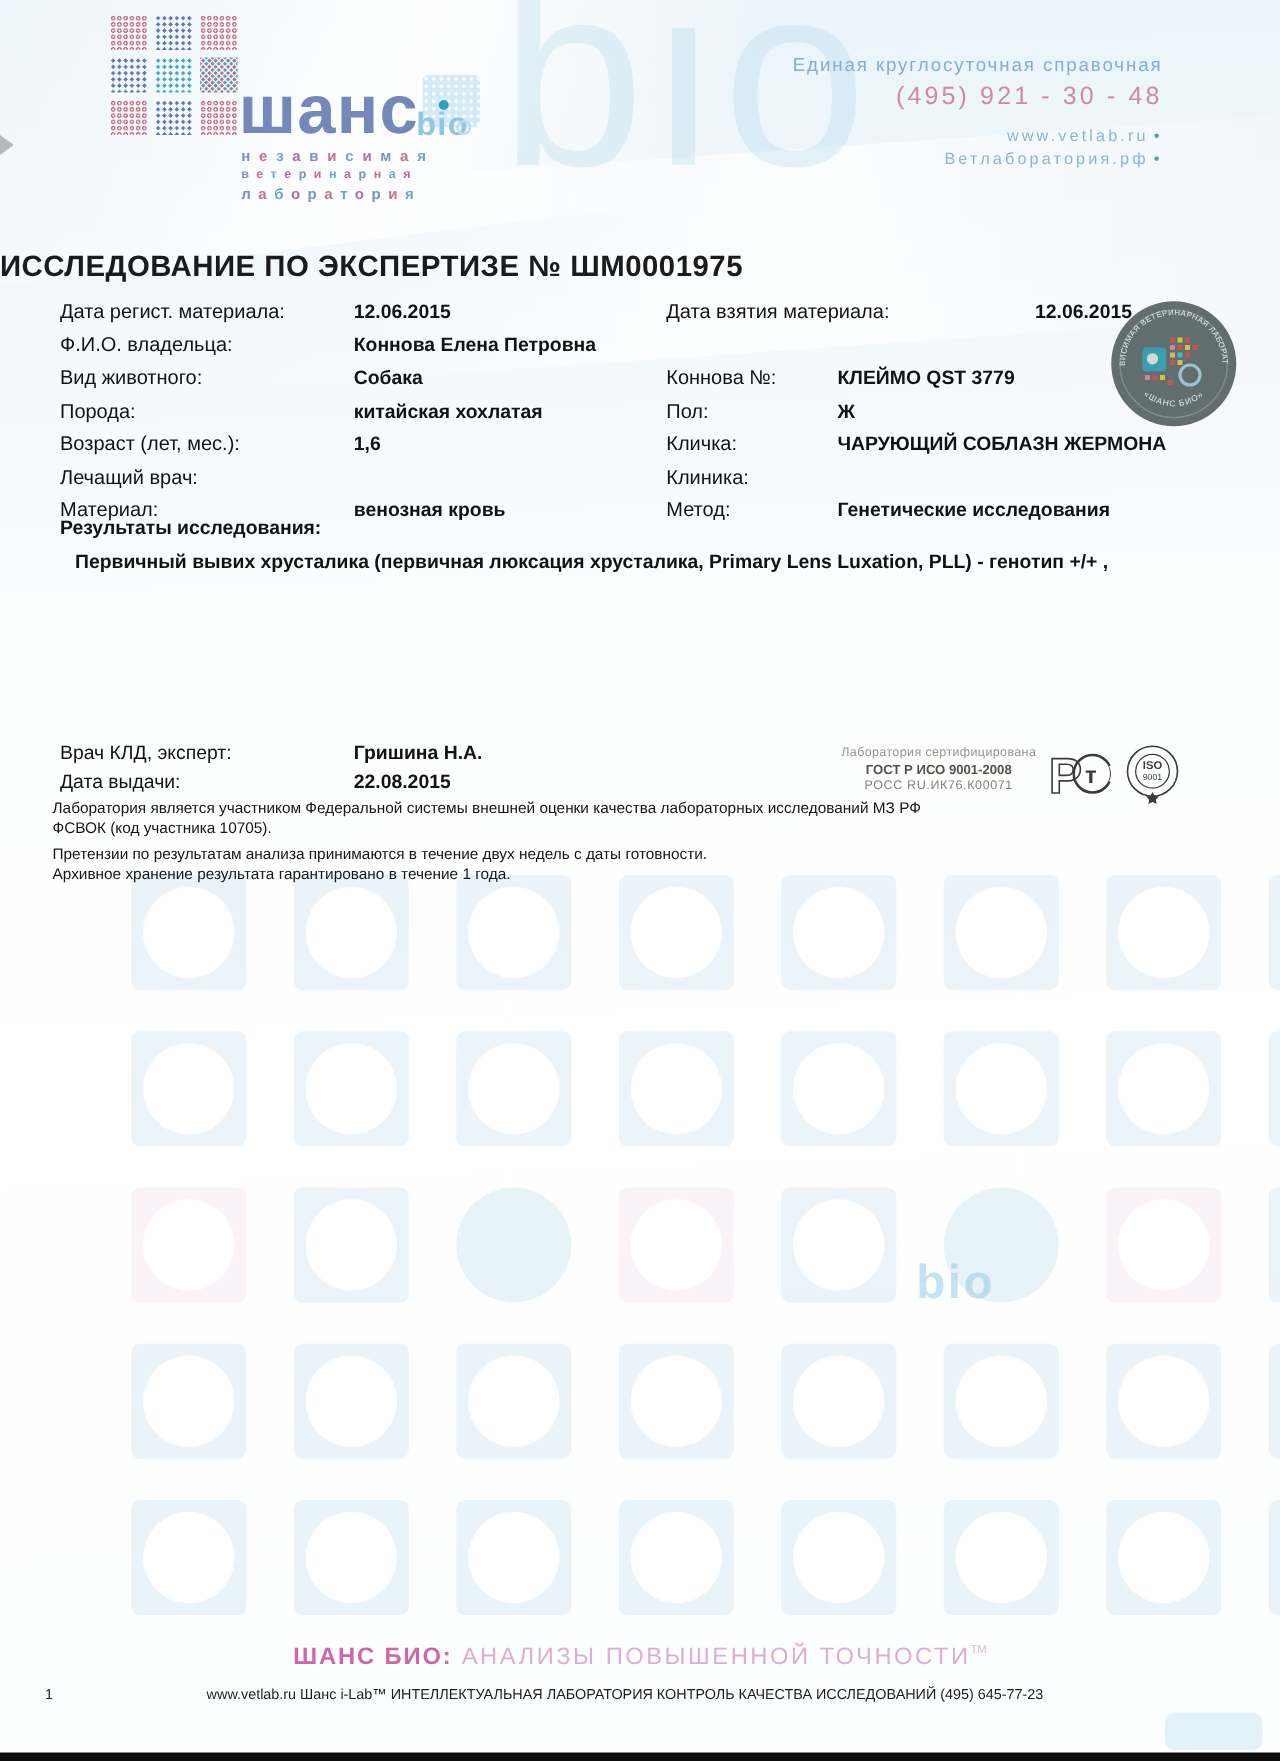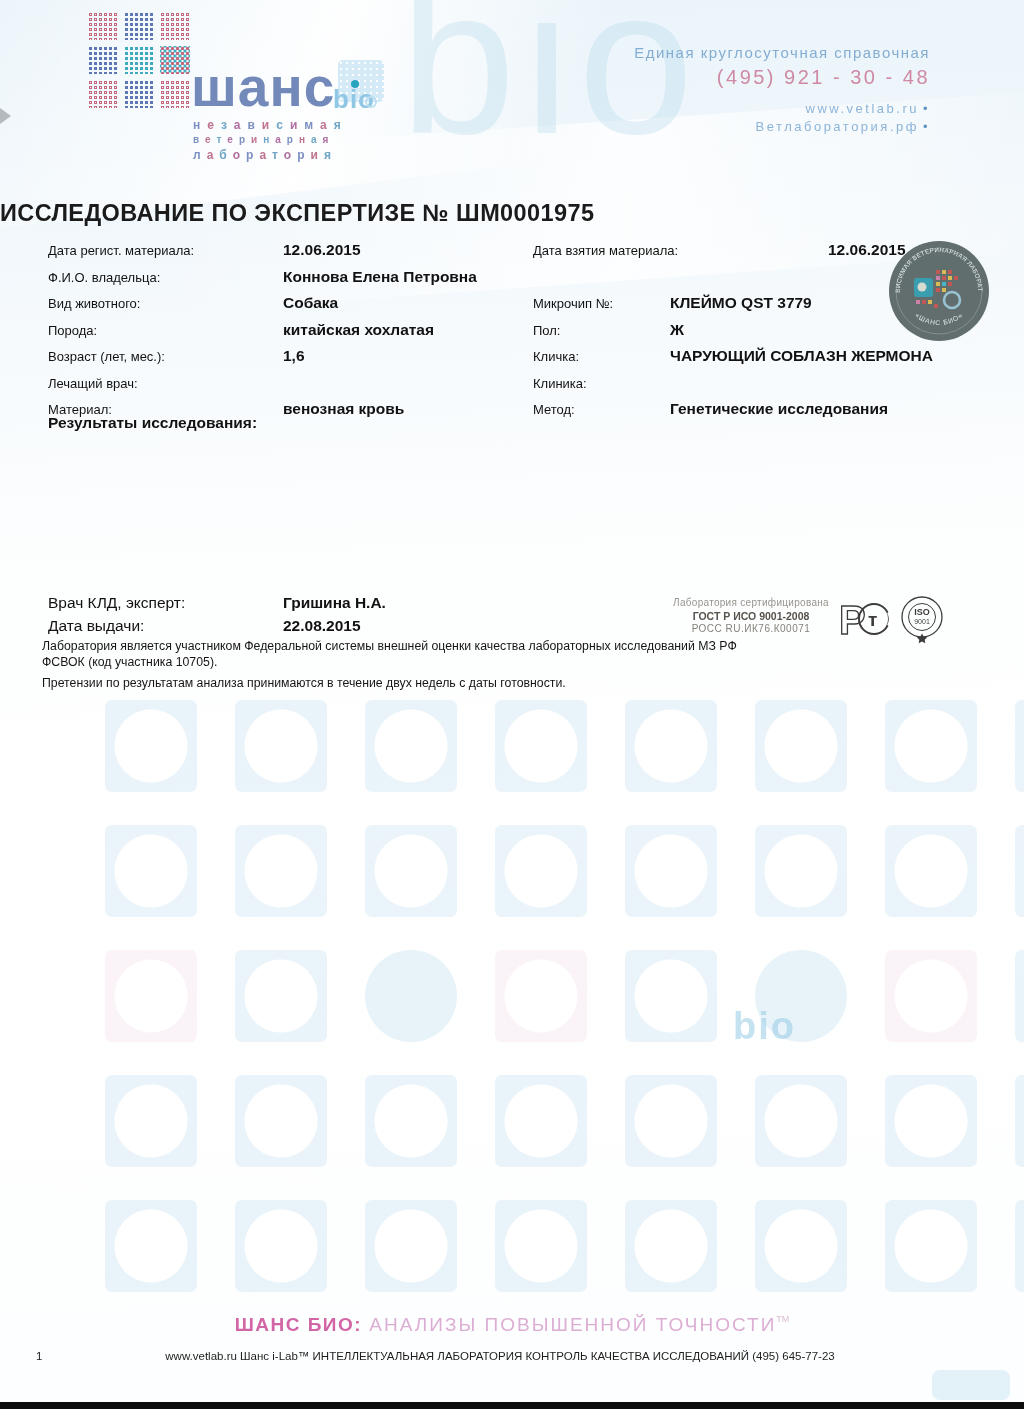--- a/index.html
+++ b/index.html
@@ -64,21 +64,21 @@
   .bullet { color:#5f93c0; margin-left:4px; }
 
   
   .title { position:absolute; top:200px; left:0; width:1000px; 
     font-size:23.5px; font-weight:700; color:#1b1b1b; letter-spacing:.4px; z-index:2; }
 
   
   .fields-left { position:absolute; left:48px; top:237px; z-index:2; }
   .fields-right { position:absolute; left:533px; top:237px; z-index:2; }
   .frow { position:relative; height:26.5px; line-height:26.5px; white-space:nowrap; }
-  .flabel { font-size:13px; color:#121212; }
+  .flabel { font-size:16px; color:#121212; }
   .fvalue { position:absolute; left:235px; font-size:15.5px; font-weight:700; color:#121212; }
   .fields-right .fvalue { left:137px; }
   .fields-right .fvalue--far { left:295px; }
   .fspacer { height:26.5px; }
 
   
   .seal { position:absolute; left:886px; top:238px; z-index:3; opacity:.95; }
 
   
   .res-label { position:absolute; left:48px; top:414px; font-size:15.5px; font-weight:700; color:#121212; z-index:2; }
@@ -208,21 +208,21 @@
     <div class="frow"><span class="flabel">Вид животного:</span><span class="fvalue">Собака</span></div>
     <div class="frow"><span class="flabel">Порода:</span><span class="fvalue">китайская хохлатая</span></div>
     <div class="frow"><span class="flabel">Возраст (лет, мес.):</span><span class="fvalue">1,6</span></div>
     <div class="frow"><span class="flabel">Лечащий врач:</span><span class="fvalue"></span></div>
     <div class="frow"><span class="flabel">Материал:</span><span class="fvalue">венозная кровь</span></div>
   </div>
 
   <div class="fields-right">
     <div class="frow"><span class="flabel">Дата взятия материала:</span><span class="fvalue fvalue--far">12.06.2015</span></div>
     <div class="fspacer"></div>
-    <div class="frow"><span class="flabel">Микрочип №:</span><span class="fvalue">КЛЕЙМО QST 3779</span></div>
+    <div class="frow"><span class="flabel">Коннова №:</span><span class="fvalue">КЛЕЙМО QST 3779</span></div>
     <div class="frow"><span class="flabel">Пол:</span><span class="fvalue">Ж</span></div>
     <div class="frow"><span class="flabel">Кличка:</span><span class="fvalue">ЧАРУЮЩИЙ СОБЛАЗН ЖЕРМОНА</span></div>
     <div class="frow"><span class="flabel">Клиника:</span><span class="fvalue"></span></div>
     <div class="frow"><span class="flabel">Метод:</span><span class="fvalue">Генетические исследования</span></div>
   </div>
 
   <div class="seal">
     <svg width="106" height="106" viewBox="0 0 106 106">
       <circle cx="53" cy="53" r="50" fill="#4d5b5a" opacity="0.93"></circle>
       <circle cx="53" cy="53" r="43" fill="none" stroke="rgba(255,255,255,.22)" stroke-width="1"></circle>
@@ -251,20 +251,21 @@
         <textPath href="#sealArcTop" startOffset="50%" text-anchor="middle">НЕЗАВИСИМАЯ ВЕТЕРИНАРНАЯ ЛАБОРАТОРИЯ</textPath>
       </text>
       <text font-size="6.8" fill="#dfe8ea" letter-spacing="0.8" font-family="Liberation Sans, sans-serif">
         <textPath href="#sealArcBot" startOffset="50%" text-anchor="middle">«ШАНС БИО»</textPath>
       </text>
     </svg>
   </div>
 
   <div class="res-label">Результаты исследования:</div>
   <div class="res-par">
+    <div>Первичный вывих хрусталика (первичная люксация хрусталика, Primary Lens Luxation, PLL) - генотип +/+ ,</div>
   </div>
 
   <div class="signoff">
     <div class="srow"><span class="slabel">Врач КЛД, эксперт:</span><span class="svalue">Гришина Н.А.</span></div>
     <div class="srow"><span class="slabel">Дата выдачи:</span><span class="svalue">22.08.2015</span></div>
   </div>
 
   <div class="cert">
     <div class="cert-l1">Лаборатория сертифицирована</div>
     <div class="cert-l2">ГОСТ Р ИСО 9001-2008</div>
@@ -285,20 +286,21 @@
       <text x="24" y="21" font-size="9" font-weight="bold" text-anchor="middle" font-family="Liberation Sans, sans-serif" fill="#3c3c3c">ISO</text>
       <text x="24" y="30" font-size="7" text-anchor="middle" font-family="Liberation Sans, sans-serif" fill="#3c3c3c">9001</text>
       <path d="M24,42 l2.2,4 4.3,0.6 -3.1,3 0.7,4.4 -4.1,-2 -4.1,2 0.7,-4.4 -3.1,-3 4.3,-0.6 z" fill="#3c3c3c" transform="translate(0,-2) scale(0.8) translate(6,10)"></path>
     </svg>
   </div>
 
   <div class="disclaimers">
     <div>Лаборатория является участником Федеральной системы внешней оценки качества лабораторных исследований МЗ РФ</div>
     <div>ФСВОК (код участника 10705).</div>
     <div class="d2">Претензии по результатам анализа принимаются в течение двух недель с даты готовности.</div>
+    <div>Архивное хранение результата гарантировано в течение 1 года.</div>
   </div>
 
   <div class="tagline">
     <span class="tag-brand">ШАНС БИО:</span><span class="tag-text"> АНАЛИЗЫ ПОВЫШЕННОЙ ТОЧНОСТИ</span><span class="tag-tm">TM</span>
   </div>
 
   <div class="footer">
     <div class="page-num">1</div>
     <div class="footer-text">www.vetlab.ru Шанс i-Lab™ ИНТЕЛЛЕКТУАЛЬНАЯ ЛАБОРАТОРИЯ КОНТРОЛЬ КАЧЕСТВА ИССЛЕДОВАНИЙ (495) 645-77-23</div>
   </div>

